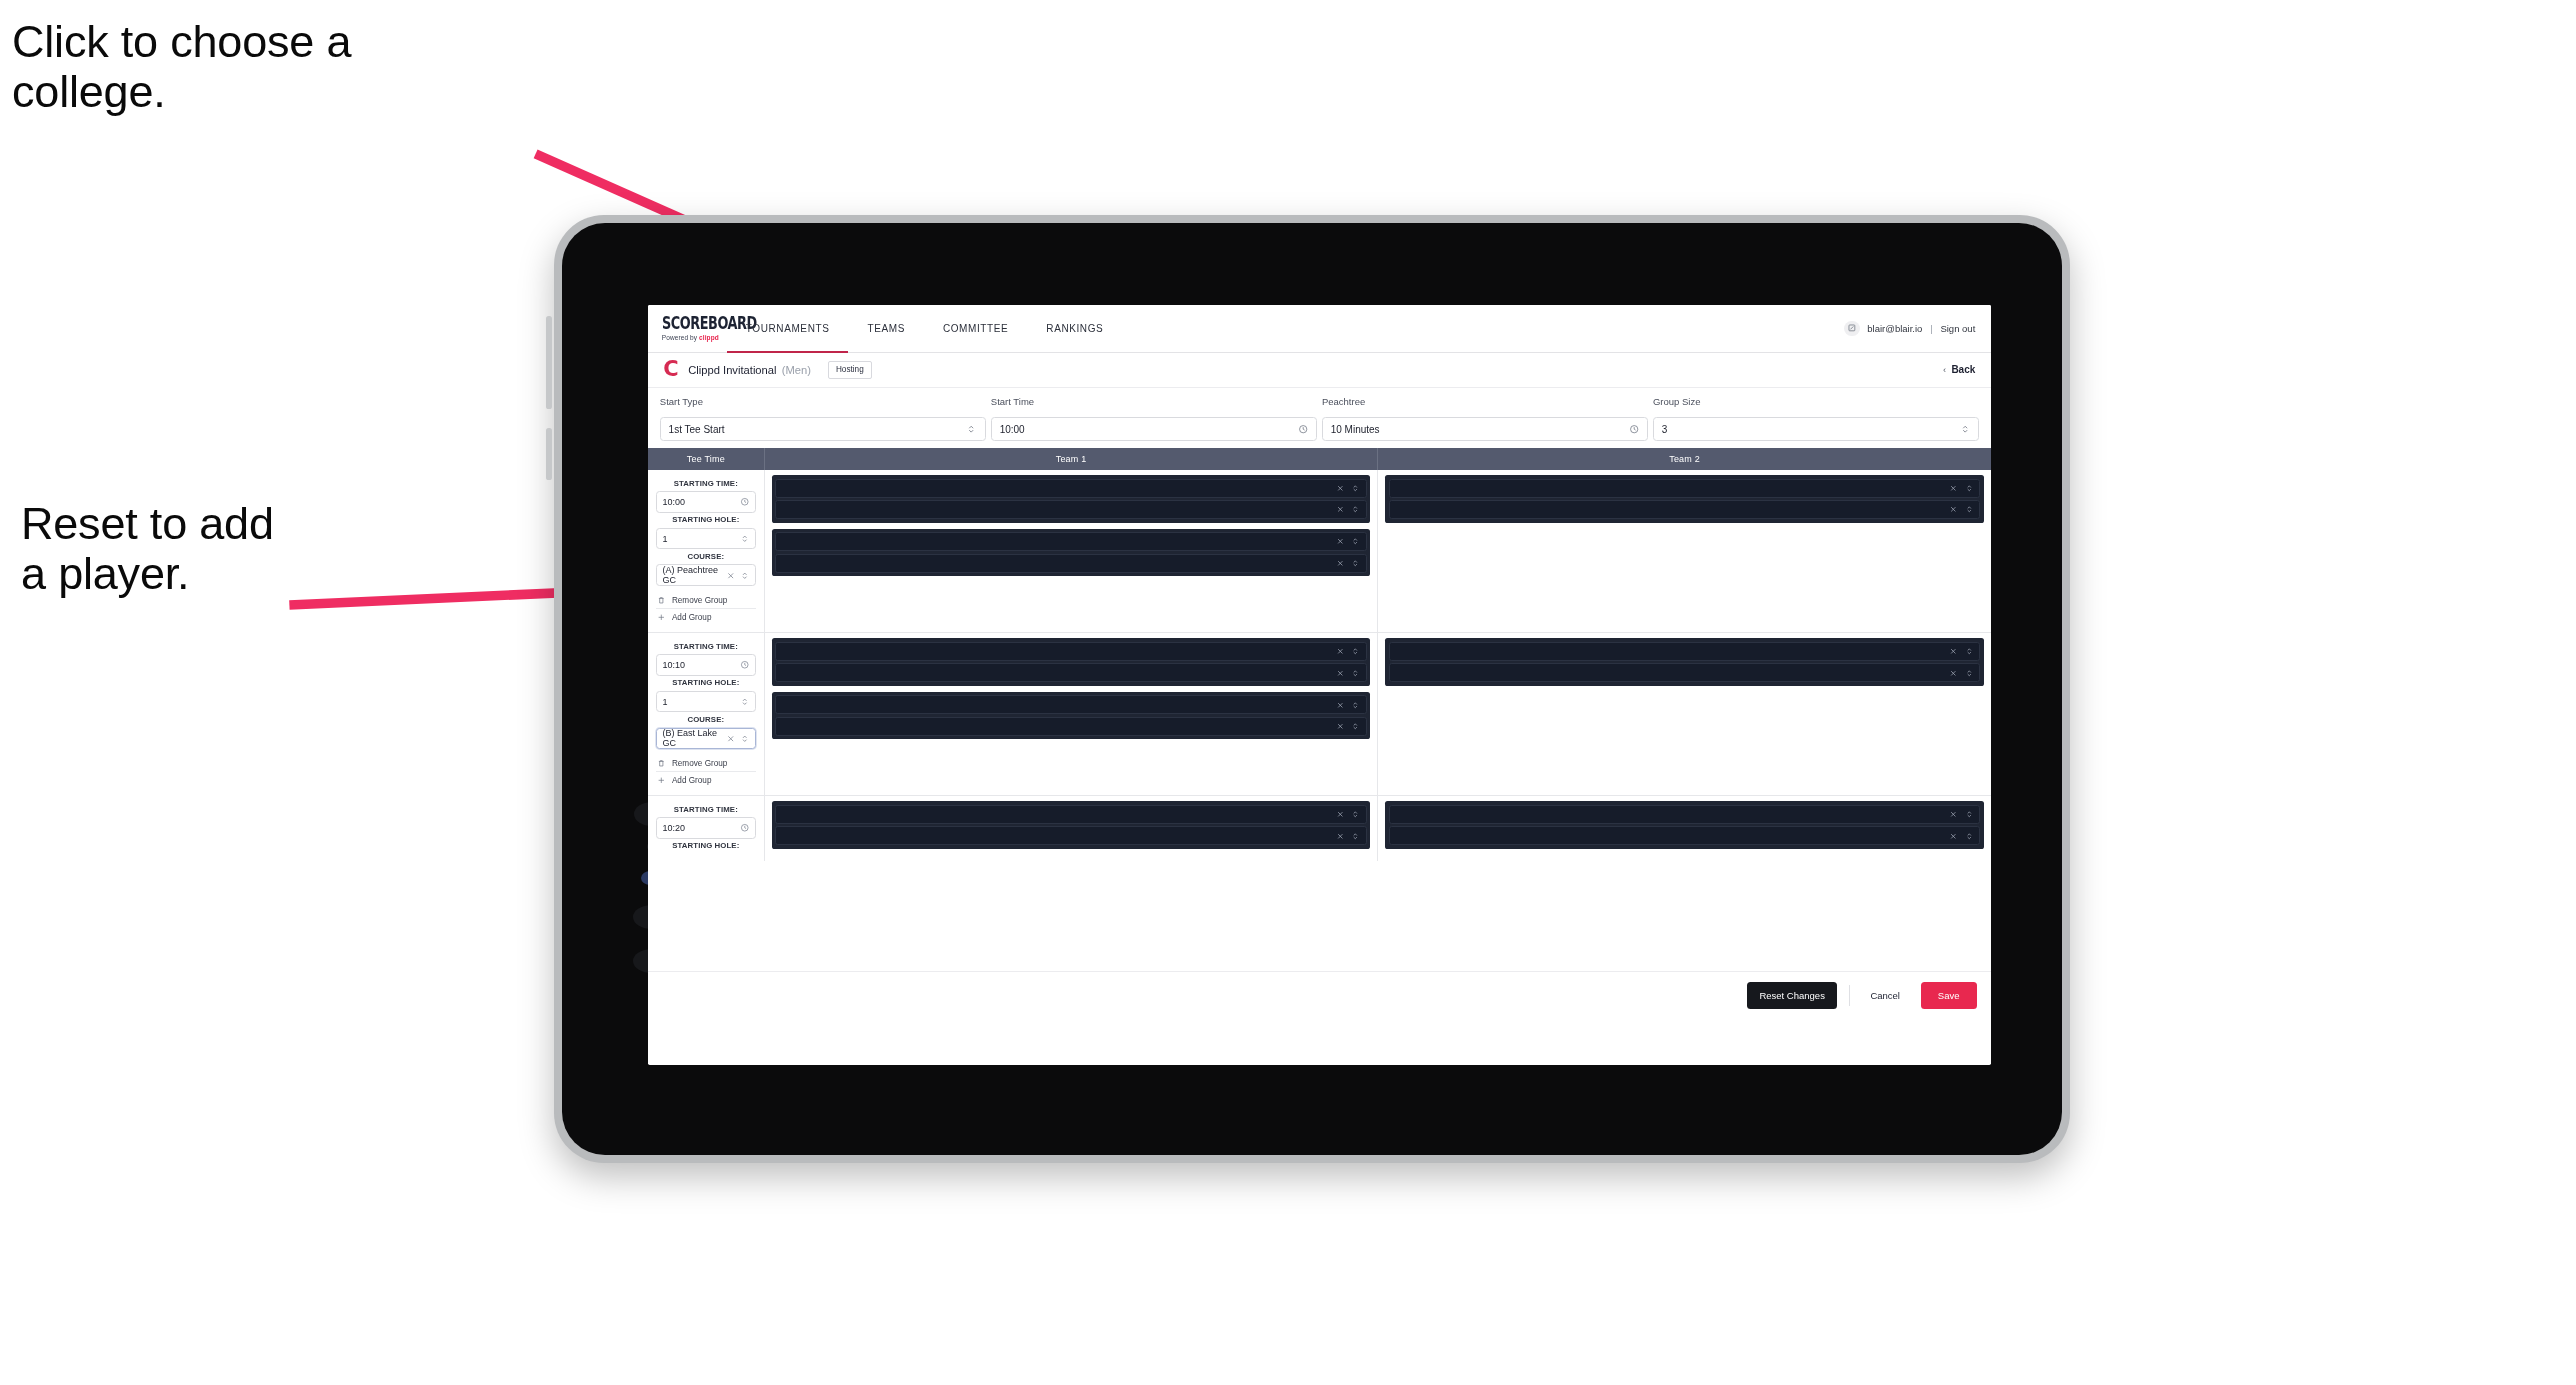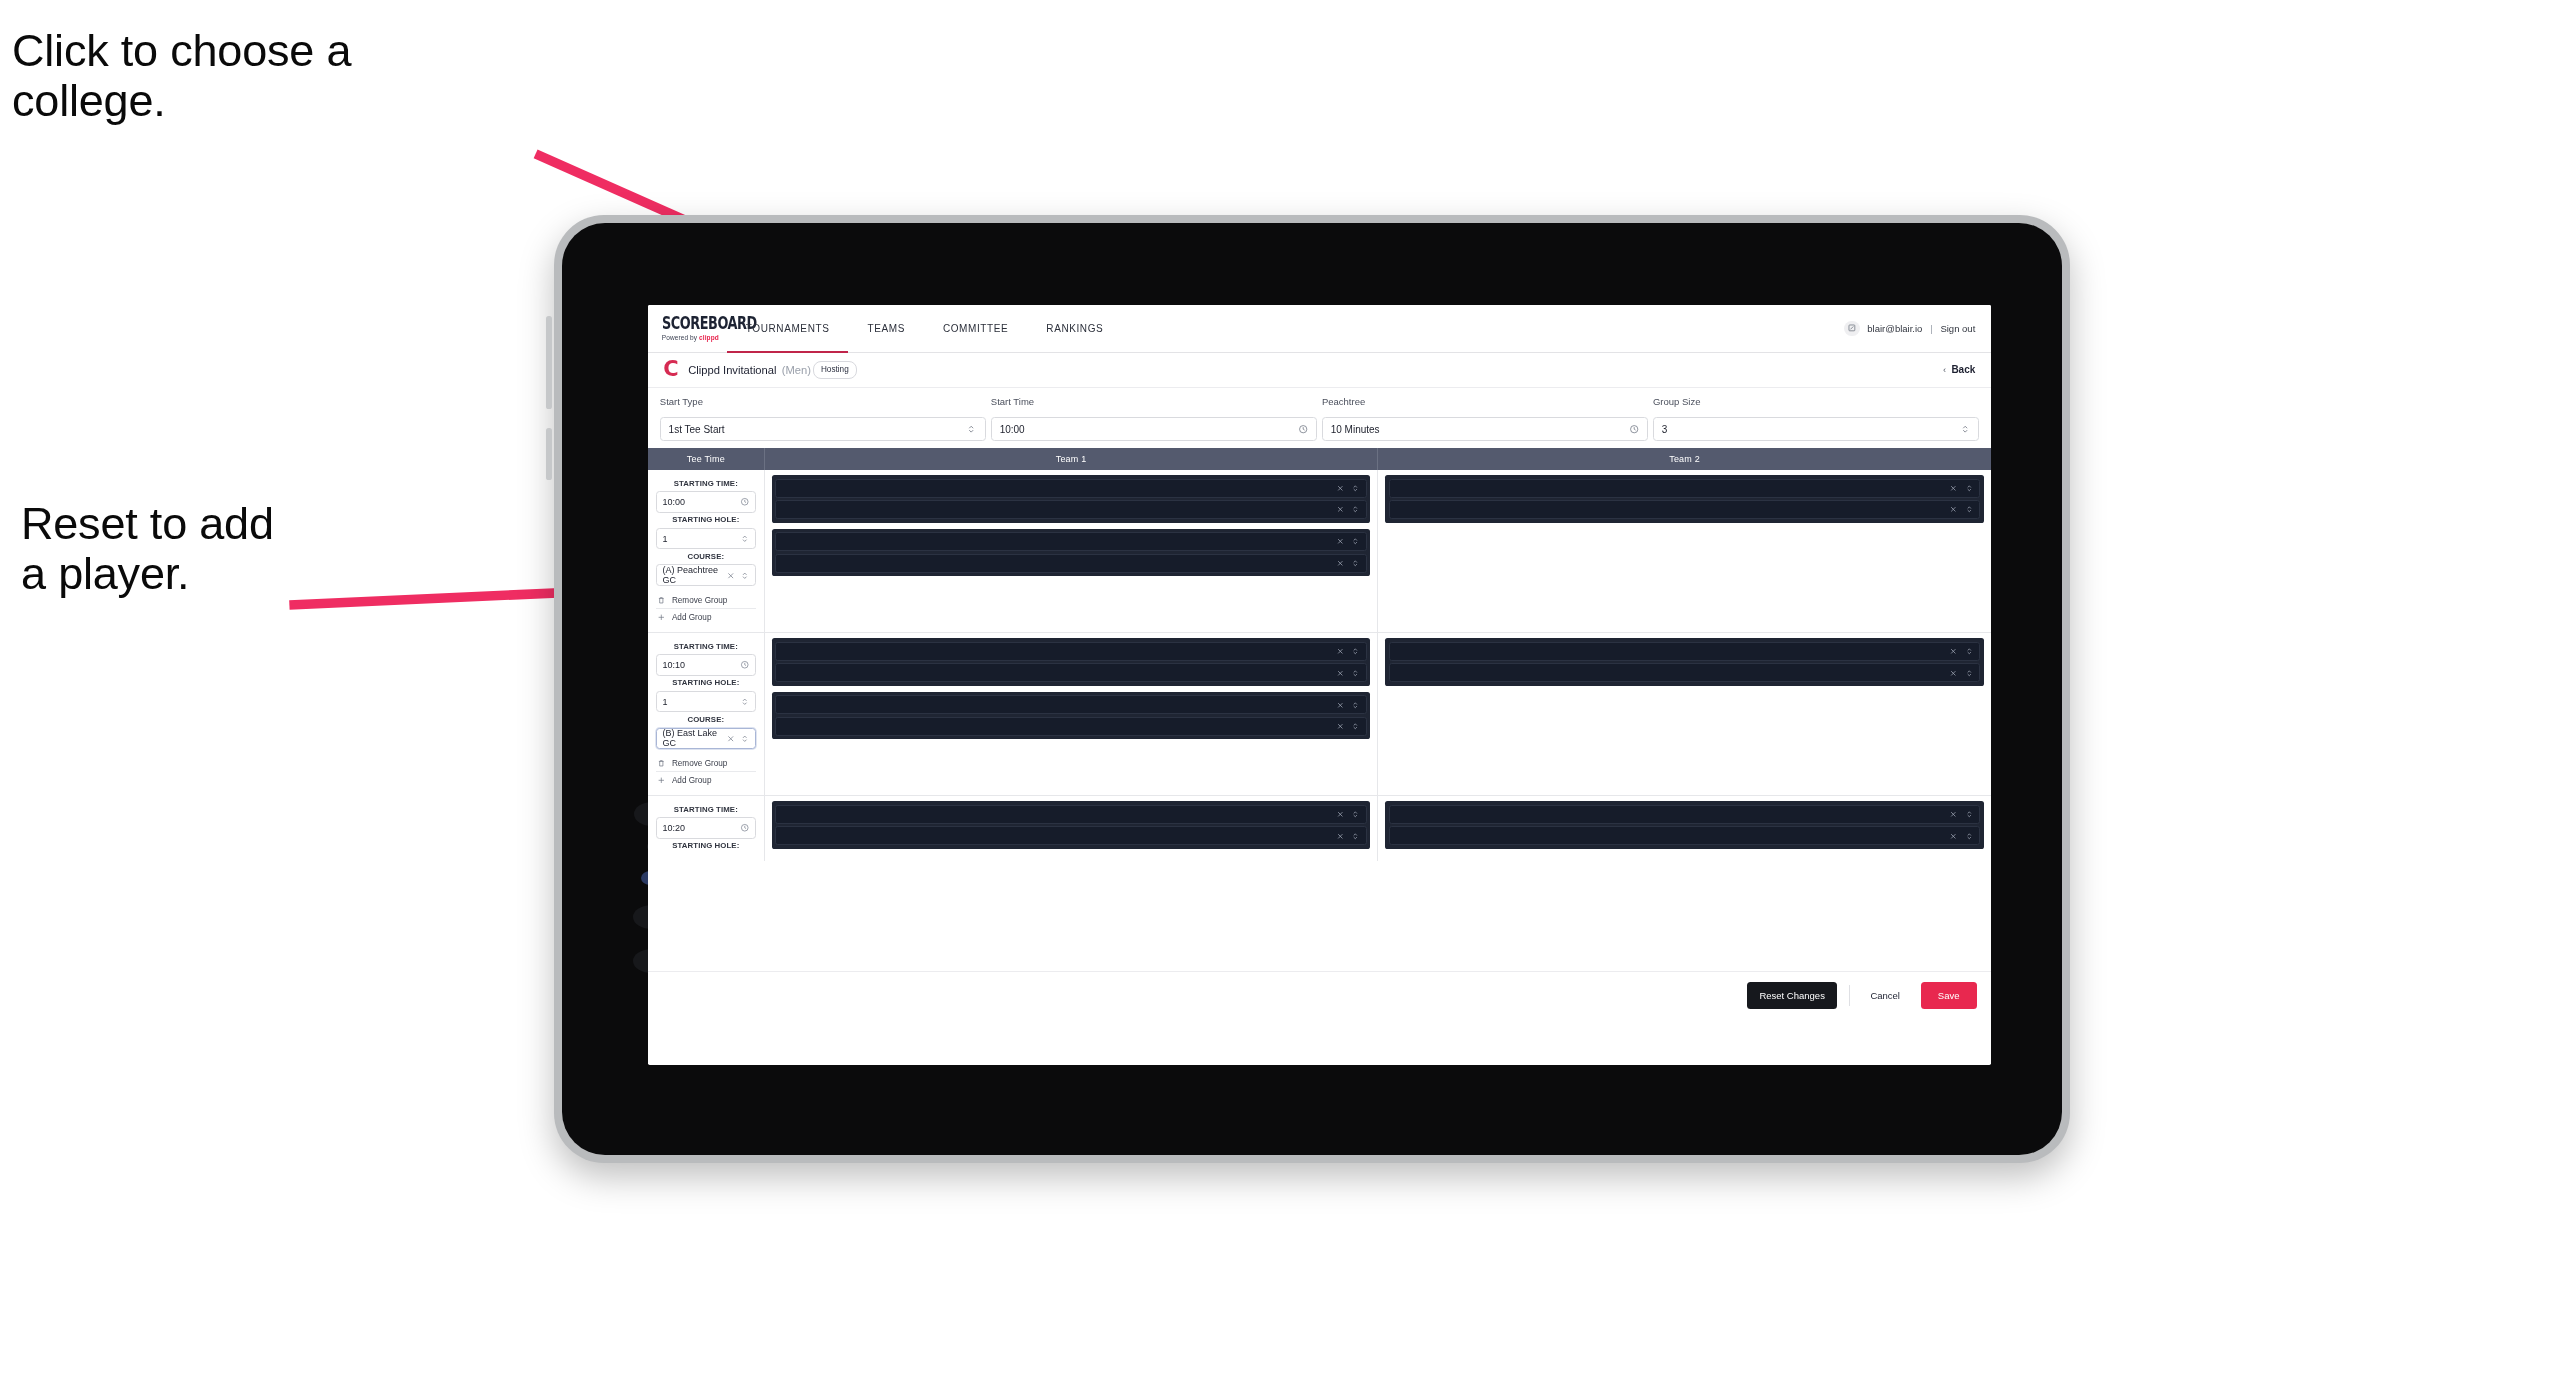--- a/index.html
+++ b/index.html
@@ -14,21 +14,21 @@
   
   .annot {
     position:absolute;
     font-size:45px;
     line-height:1.12;
     color:#0a0a0a;
     font-family:"Liberation Sans", sans-serif;
     white-space:pre-line;
     letter-spacing:-0.2px;
   }
-  #annot-college { left:12px; top:26px; width:484px; }
+  #annot-college { left:12px; top:17px; width:484px; }
   #annot-player  { left:21px; top:499px; width:380px; }
 
   .arrow-svg { position:absolute; left:0; top:0; width:2576px; height:1386px; pointer-events:none; }
 
   
   #tablet {
     position:absolute; left:554px; top:215px;
     width:1516px; height:948px;
     background:#b9bbbd;
     border-radius:50px;
@@ -115,22 +115,22 @@
     padding:0 15.5px; border-bottom:0.9px solid #ececef; background:#fff;
   }
   #tlogo {
     font-family:"DejaVu Sans", sans-serif;
     font-weight:bold; font-size:21px; color:#d62b52; line-height:1;
     margin-right:10.4px; letter-spacing:-0.9px;
   }
   #tname { font-size:11.2px; color:#1d2030; }
   #tgender { font-size:11.2px; color:#9aa0ab; margin-left:5.2px; }
   #thost {
-    margin-left:2px; font-size:8.2px; color:#2c3040;
-    border:0.9px solid #d8d9de; border-radius:8px; padding:3.5px 7px;
+    margin-left:17px; font-size:8.2px; color:#2c3040;
+    border:0.9px solid #d8d9de; border-radius:2px; padding:3.5px 7px;
   }
   #tback { margin-left:auto; display:flex; align-items:center; gap:5.2px;
            font-size:10px; color:#1d2030; cursor:pointer; font-weight:bold; }
   #tback .chev { font-size:9.5px; color:#555b68; font-weight:normal; }
 
   
   #controls { display:flex; gap:5.2px; padding:8.6px 12px 7px 12px; background:#fff; }
   .ctl { flex:1; }
   .ctl-label { font-size:9.5px; color:#4a4f5c; margin-bottom:10px; }
   .ctl-box {

